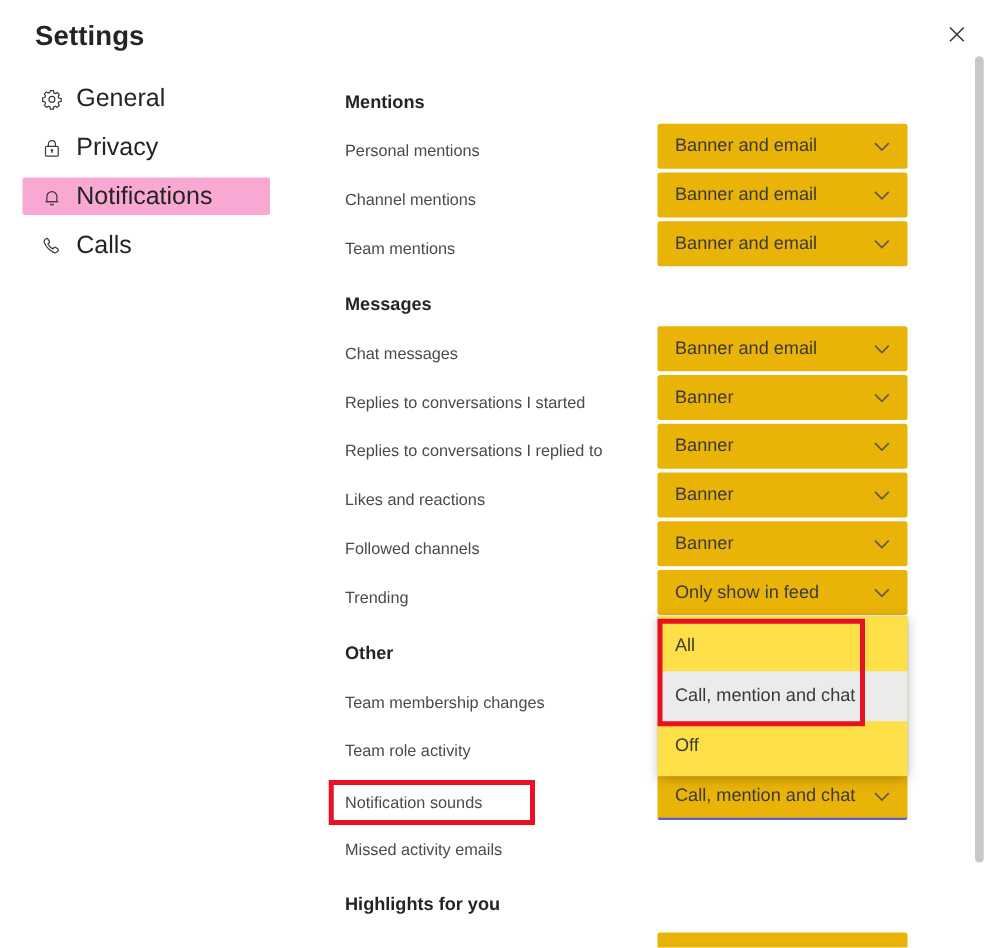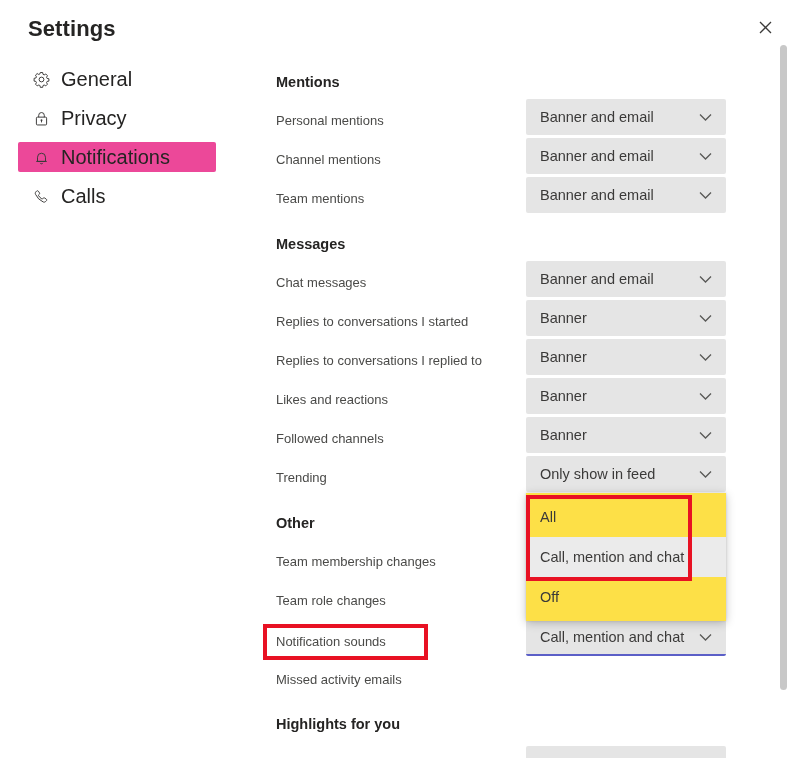--- a/index.html
+++ b/index.html
@@ -57,21 +57,21 @@
     position: relative;
     display: flex;
     align-items: center;
     height: 30px;
     margin: 0 24px 0 18px;
     padding-left: 14px;
     cursor: pointer;
     border-radius: 2px;
   }
   .side-item + .side-item { margin-top: 9px; }
-  .side-item.active { background: #ec4899; }
+  .side-item.active { background: #f9a8d4; }
   .side-icon {
     width: 18px;
     height: 18px;
     margin-right: 11px;
     display: flex;
     align-items: center;
     justify-content: center;
     flex: 0 0 18px;
   }
   .side-icon svg { display: block; }
@@ -102,21 +102,21 @@
     left: 0;
     font-size: 13px;
     color: #4a4a48;
     white-space: nowrap;
   }
   .select {
     position: absolute;
     left: 250px;
     width: 200px;
     height: 36px;
-    background: #e5e5e5;
+    background: #eab308;
     border: none;
     border-radius: 2px;
     display: flex;
     align-items: center;
     cursor: pointer;
   }
   .select.focused { border-bottom: 2px solid #5b5fc7; }
   .select-text {
     position: absolute;
     left: 14px;
@@ -338,21 +338,21 @@
       <span class="select-chev">
         <svg width="13" height="9" viewBox="0 0 13 9">
             <path d="M1 1.5 L6.5 7 L12 1.5" fill="none" stroke="#585856" stroke-width="1.3"></path>
           </svg>
       </span>
     </div>
 
     <div class="sec-head" style="top:515px">Other</div>
 
     <div class="row-label" style="top:554px">Team membership changes</div>
-    <div class="row-label" style="top:593px">Team role changes</div>
+    <div class="row-label" style="top:593px">Team role activity</div>
 
     <div class="row-label" style="top:634px">Notification sounds</div>
     <div class="select focused" style="top:620px">
       <span class="select-text">Call, mention and chat</span>
       <span class="select-chev">
         <svg width="13" height="9" viewBox="0 0 13 9">
             <path d="M1 1.5 L6.5 7 L12 1.5" fill="none" stroke="#585856" stroke-width="1.3"></path>
           </svg>
       </span>
     </div>

